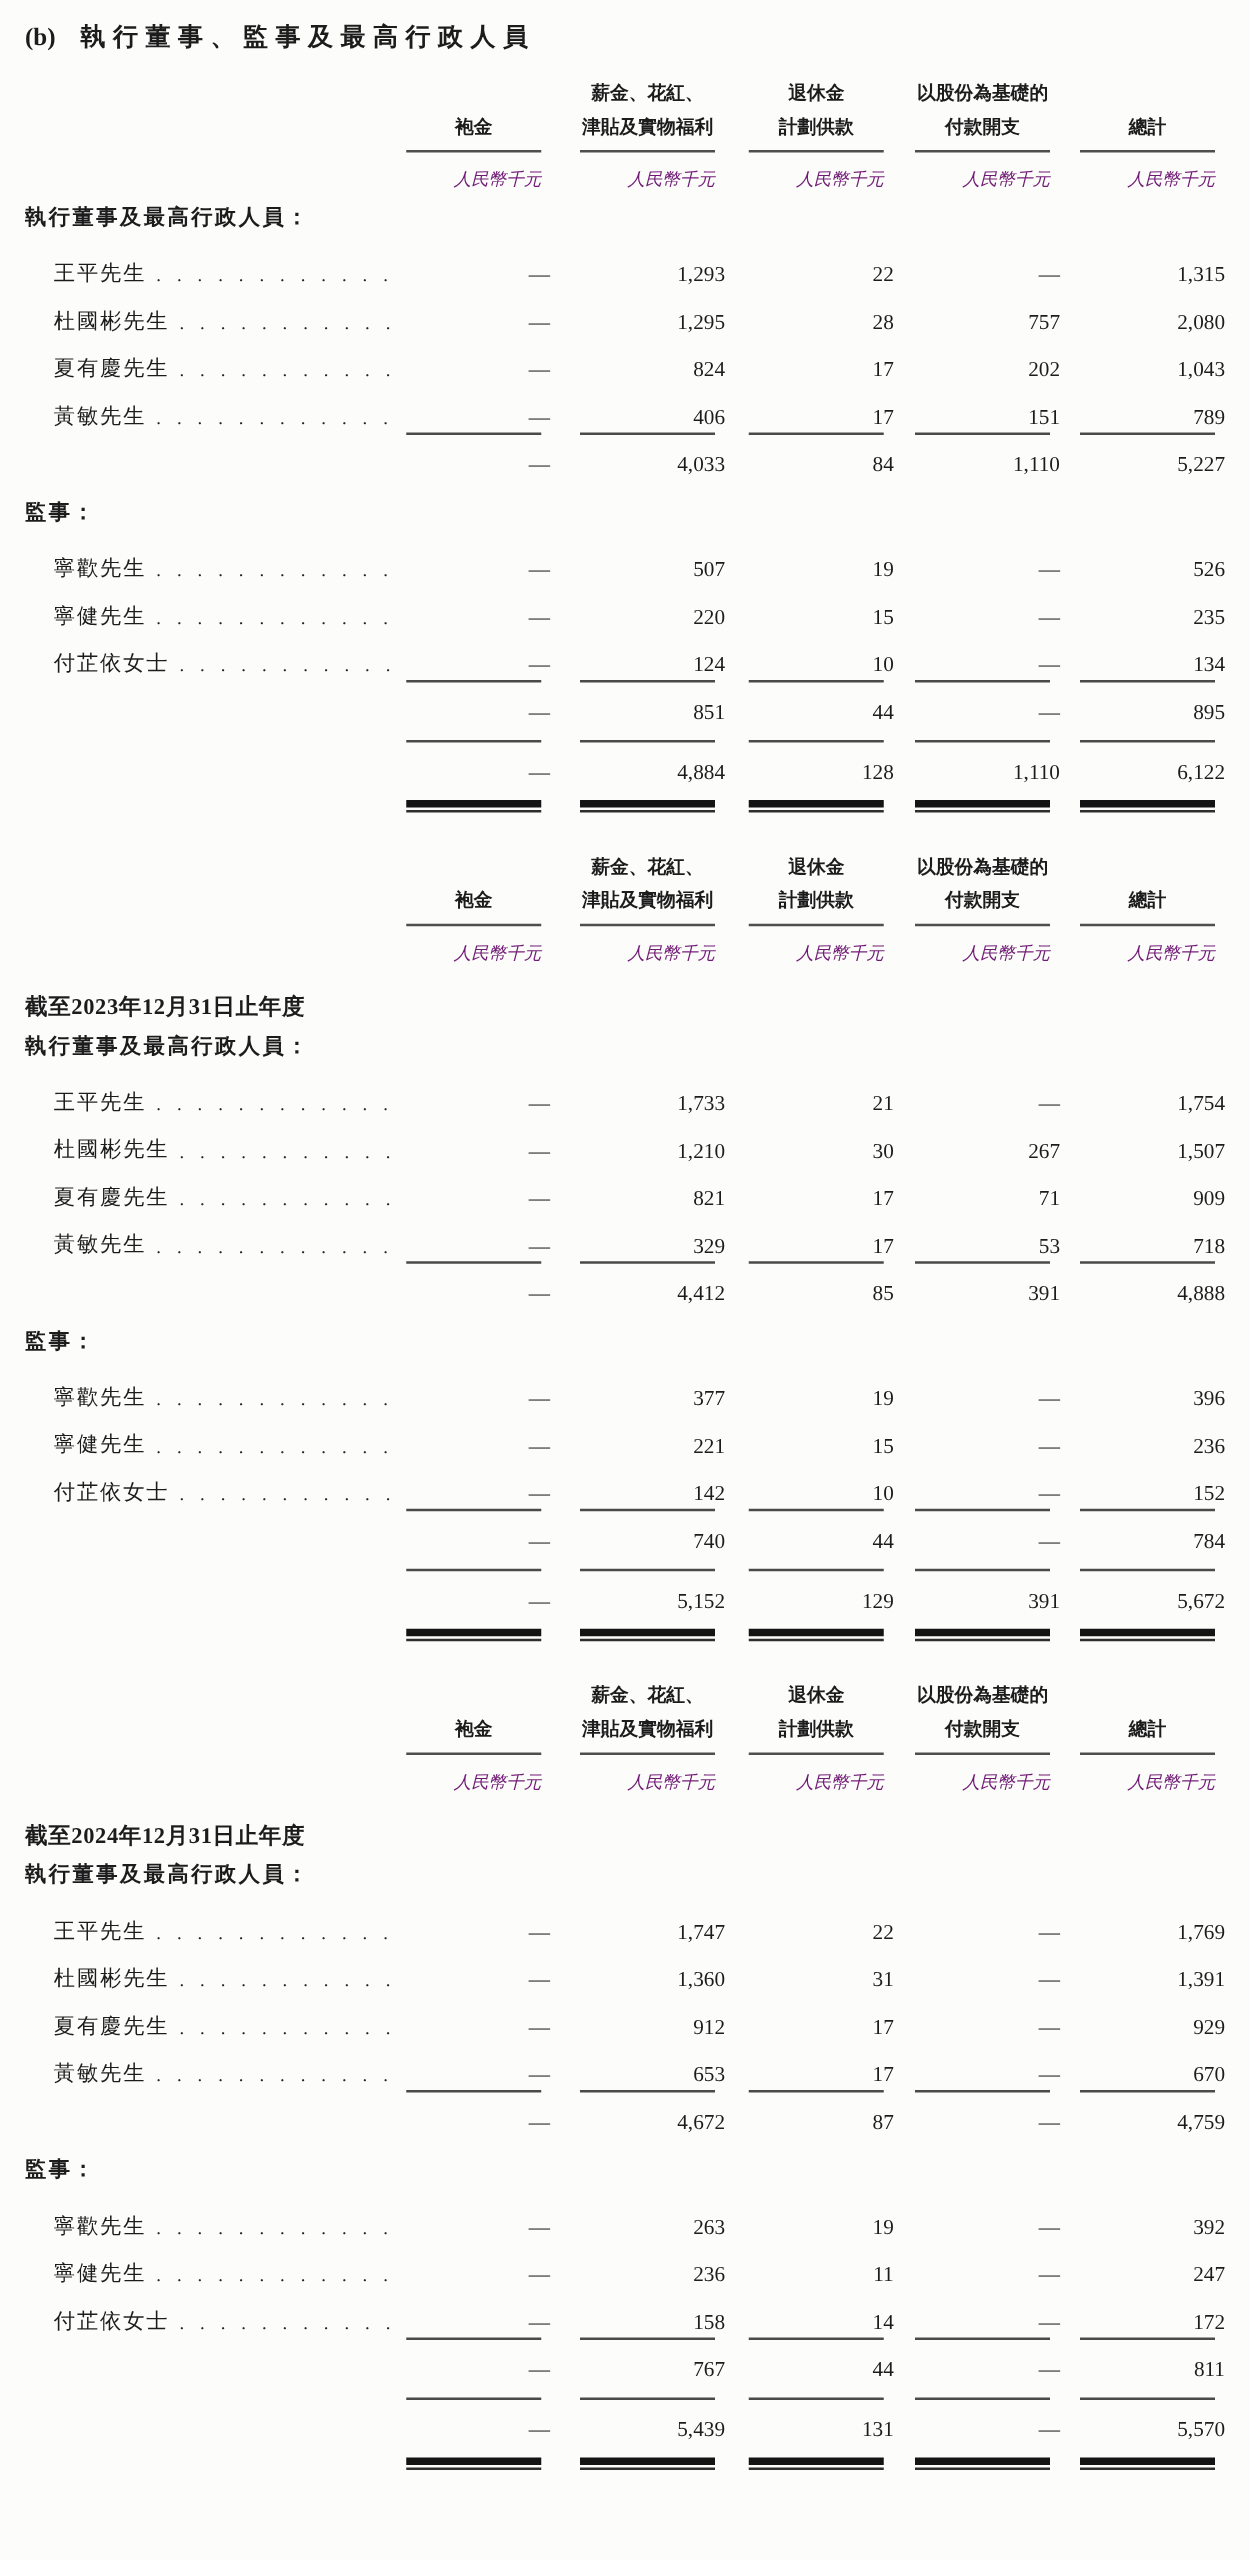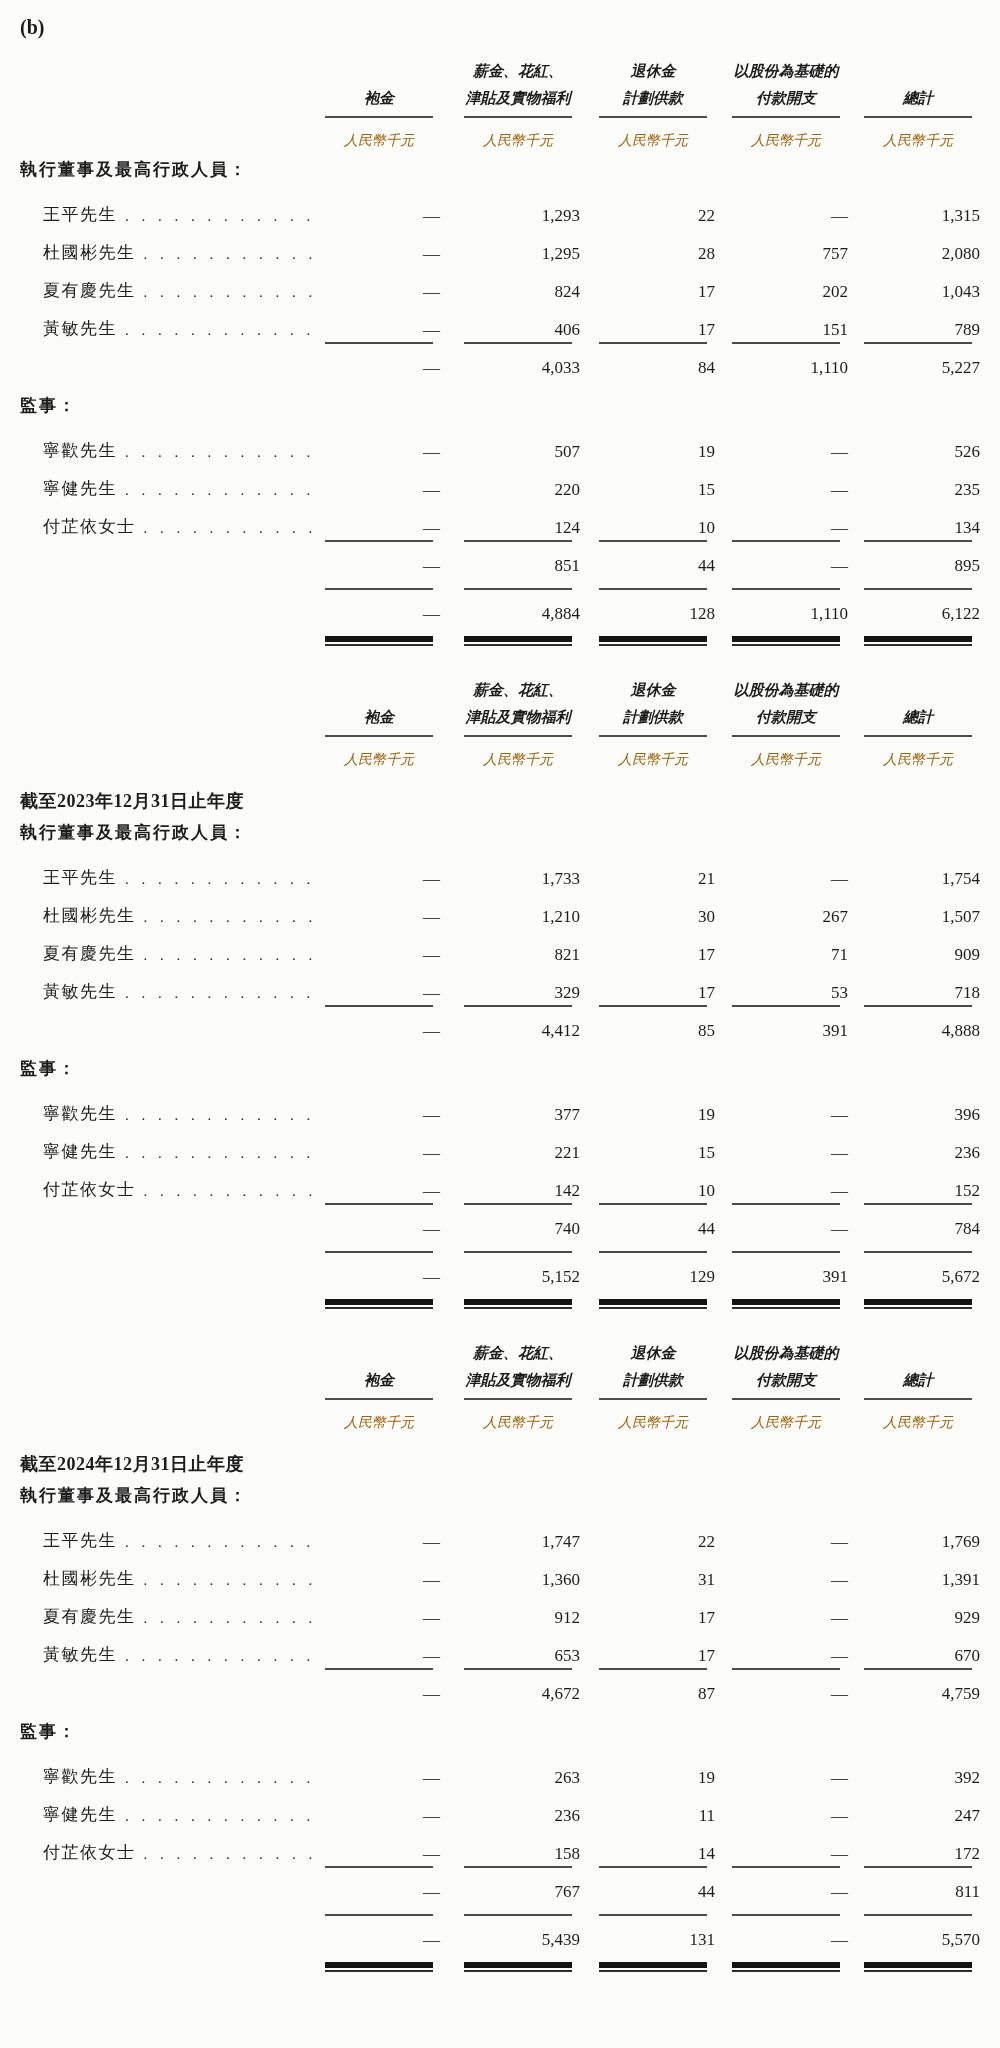--- a/index.html
+++ b/index.html
@@ -13,28 +13,28 @@
   .table-section{margin-top:26px;}
   .table-section.first{margin-top:18px;}
 
   .thead-row,.unit-row,.trow,.vrow,.rulerow{display:flex;}
   .namecol{width:305px;box-sizing:border-box;}
   .dcol{box-sizing:border-box;text-align:right;}
   .c0{width:115px}.c1{width:140px}.c2{width:135px}.c3{width:133px}.c4{width:132px}
 
   
   .hseg{width:108px;margin:0 8px 0 auto;text-align:center;border-bottom:2px solid #4e4e4e;
-        padding-bottom:5px;display:flex;flex-direction:column;justify-content:flex-end;font-style:italic;}
+        padding-bottom:5px;display:flex;flex-direction:column;justify-content:flex-end;}
   .hl1,.hl2{font-weight:bold;font-size:15px;white-space:nowrap;}
   .hl1{line-height:28px;min-height:28px;}
   .hl2{line-height:26px;min-height:26px;}
 
   
-  .useg{width:108px;margin:12px 8px 0 auto;text-align:center;font-style:italic;
-        font-size:14px;line-height:22px;white-space:nowrap;color:#a16207;}
+  .useg{width:108px;margin:12px 8px 0 auto;text-align:right;font-style:italic;
+        font-size:14px;line-height:22px;white-space:nowrap;color:#701a75;}
 
   .year-heading{font-size:18px;font-weight:bold;margin-top:16px;line-height:28px;letter-spacing:.5px;}
   .group-heading{font-size:17px;font-weight:bold;line-height:36px;letter-spacing:2px;}
 
   .trow{height:38px;align-items:flex-end;}
   .trow .namecol{display:flex;align-items:baseline;padding-left:23px;}
   .nm{font-size:17px;letter-spacing:1.5px;white-space:nowrap;}
   .dots{flex:1;overflow:hidden;white-space:nowrap;font-size:15px;letter-spacing:4.5px;
         margin:0 2px 0 8px;transform:translateY(1px);color:#242424;}
   .dots::after{content:". . . . . . . . . . . . . . . . . . . . . . . . . . . . . . . . . . .";}
@@ -47,20 +47,21 @@
   .rulerow.dbl{height:16px;}
   .seg2{width:108px;margin:2px 8px 0 auto;border-top:6px solid #141414;
         border-bottom:2px solid #2e2e2e;height:2px;}
 </style>
 </head>
 <body>
 
 <div class="page">
   <h1 class="doc-title">
     <span class="pfx">(b)</span>
+    <span class="ttl">執行董事、監事及最高行政人員</span>
   </h1>
   <main id="tables">
       <section class="table-section first">
         <div class="thead-row">
           <div class="namecol"></div>
           <div class="dcol c0">
             <div class="hseg">
               <div class="hl1"></div>
               <div class="hl2">袍金</div>
             </div>

